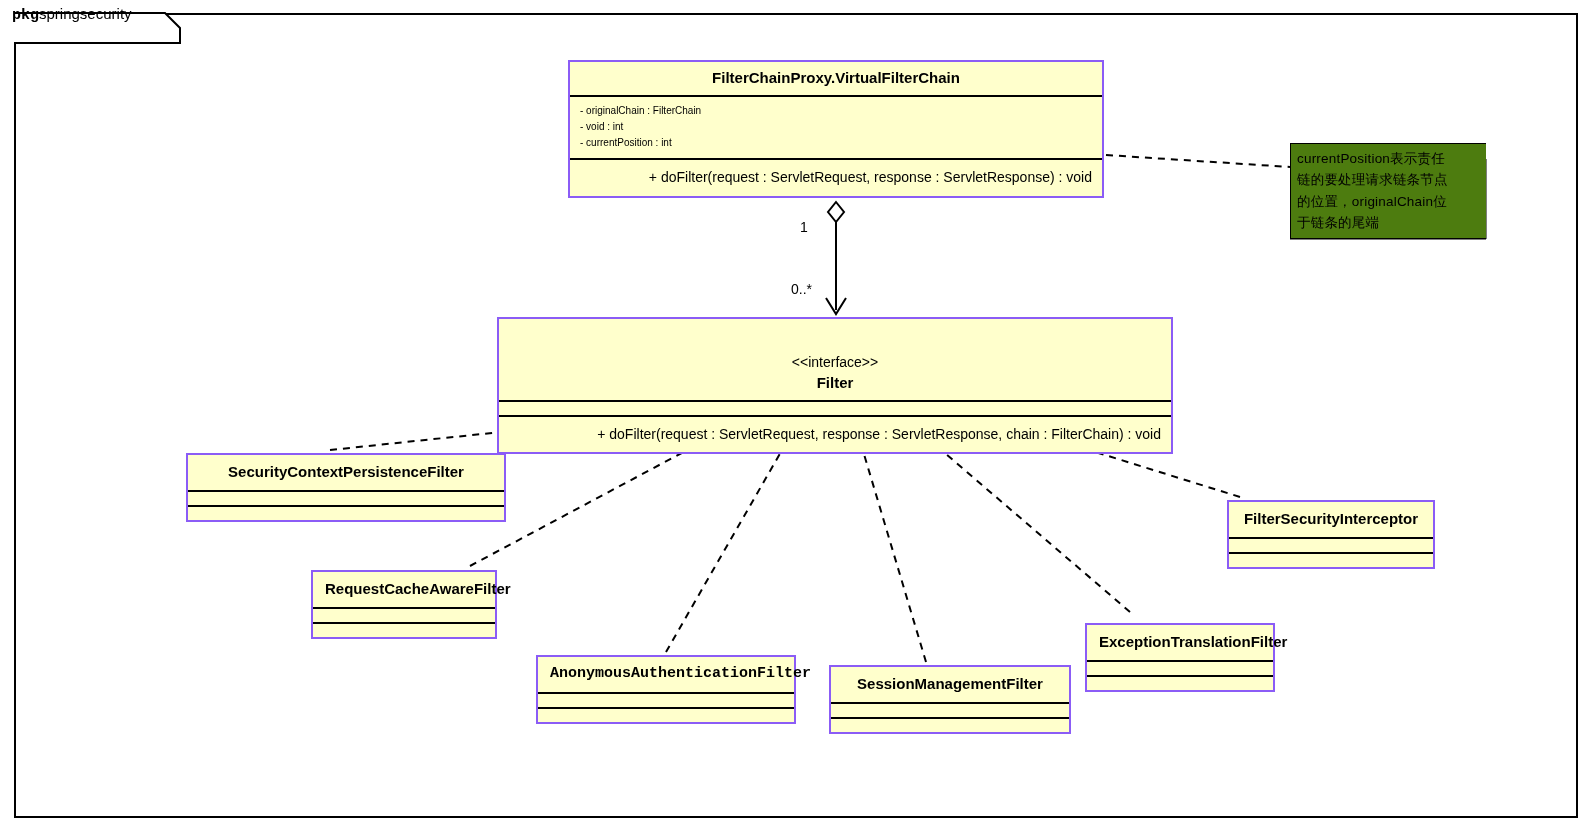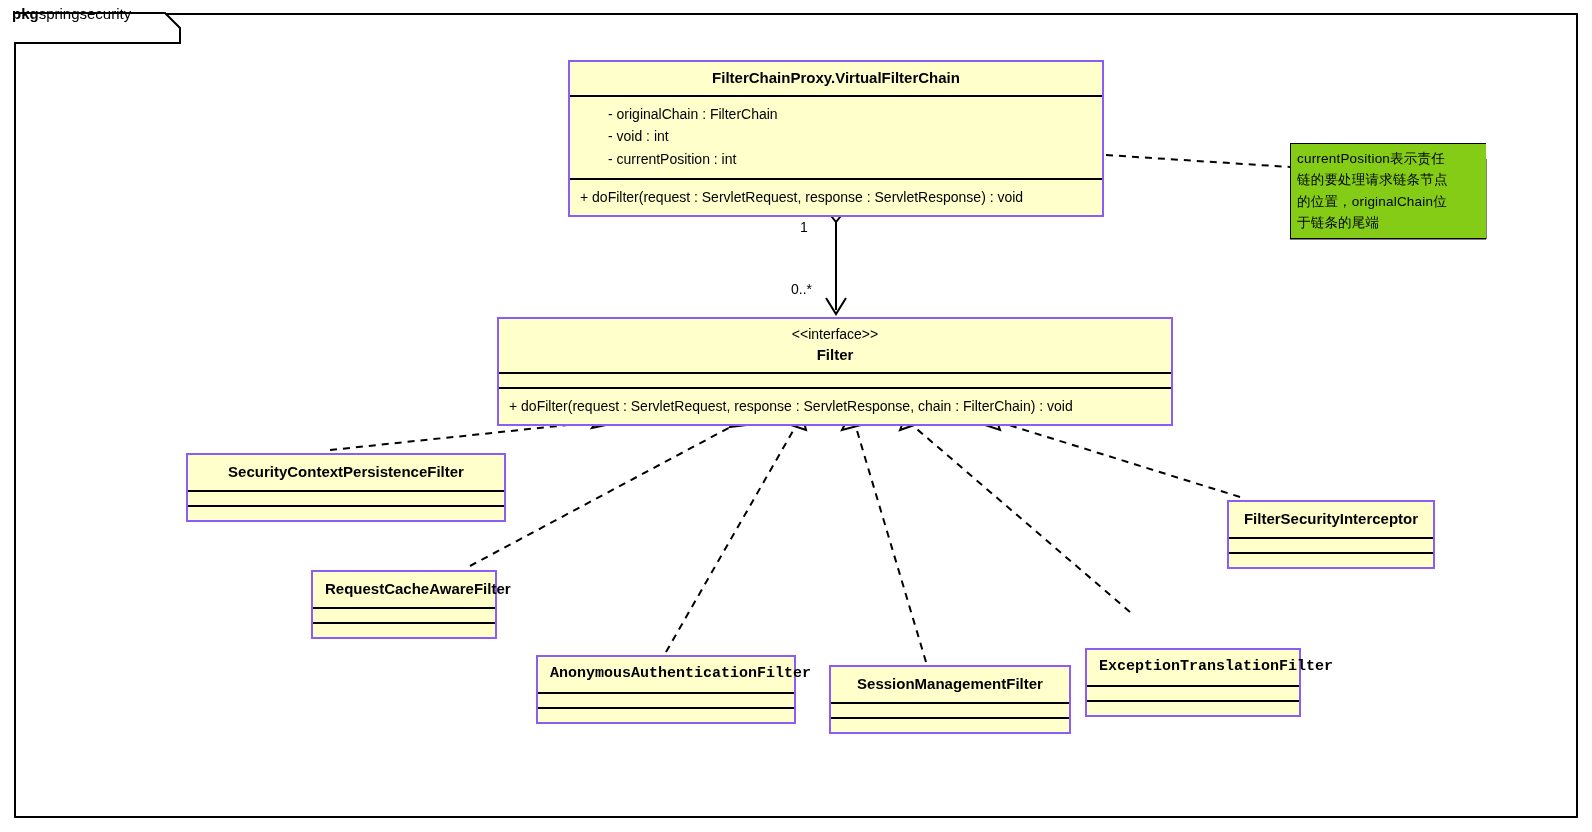--- a/index.html
+++ b/index.html
@@ -40,21 +40,21 @@
     background: transparent;
   }
   .pkg-tab-label {
     position: absolute;
     left: 12px;
     top: 5px;
     font-size: 15px;
     color: #000000;
     white-space: nowrap;
   }
-  .pkg-tab-label .bold { font-weight: bold; }
+  .pkg-tab-label .bold { font-weight: bold; font-family: Liberation Mono, monospace; }
 
   
   .uml-box {
     position: absolute;
     box-sizing: border-box;
     background: #ffffcc;
     border: 2px solid #8b5cf6;
     color: #000000;
   }
   .uml-name {
@@ -63,67 +63,68 @@
     font-weight: bold;
     font-size: 15px;
     padding: 5px 8px 6px 8px;
     line-height: 1.45;
     white-space: nowrap;
   }
   .uml-name .stereotype {
     display: block;
     font-weight: normal;
     font-size: 14px;
+    margin-top: 28px;
   }
   .uml-sep {
     height: 0;
     border-top: 2px solid #000000;
   }
   .uml-attrs {
     box-sizing: border-box;
     padding: 6px 10px 7px 10px;
-    font-size: 14px;
+    font-size: 10px;
     line-height: 1.62;
     white-space: nowrap;
-    margin-left: 28px;
   }
   .uml-ops {
     box-sizing: border-box;
     padding: 6px 10px 7px 10px;
     font-size: 14px;
     line-height: 1.6;
     white-space: nowrap;
+    text-align: right;
   }
   .uml-empty {
     box-sizing: border-box;
     height: 13px;
   }
 
   
   #box-virtualchain { left: 568px; top: 60px; width: 536px; }
   #box-filter       { left: 497px; top: 317px; width: 676px; }
 
   .leaf-box .uml-name { font-size: 15px; padding: 6px 12px 7px 12px; }
 
   #box-scpf  { left: 186px; top: 453px; width: 320px; }
   #box-rcaf  { left: 311px; top: 570px; width: 186px; }
   #box-aaf   { left: 536px; top: 655px; width: 260px; font-family: Liberation Mono, monospace; }
   #box-smf   { left: 829px; top: 665px; width: 242px; }
-  #box-etf   { left: 1085px; top: 648px; width: 216px; font-family: Liberation Mono, monospace; }
+  #box-etf   { left: 1085px; top: 623px; width: 190px; }
   #box-fsi   { left: 1227px; top: 500px; width: 208px; }
 
   
   .uml-note {
     position: absolute;
     left: 1290px;
     top: 143px;
     width: 196px;
     height: 96px;
     box-sizing: border-box;
-    background: #84cc16;
+    background: #4d7c0f;
     border: 1px solid #000000;
     border-right: none;
     color: #000000;
   }
   .note-text {
     position: absolute;
     left: 6px;
     top: 4px;
     width: 184px;
     font-size: 13.5px;

